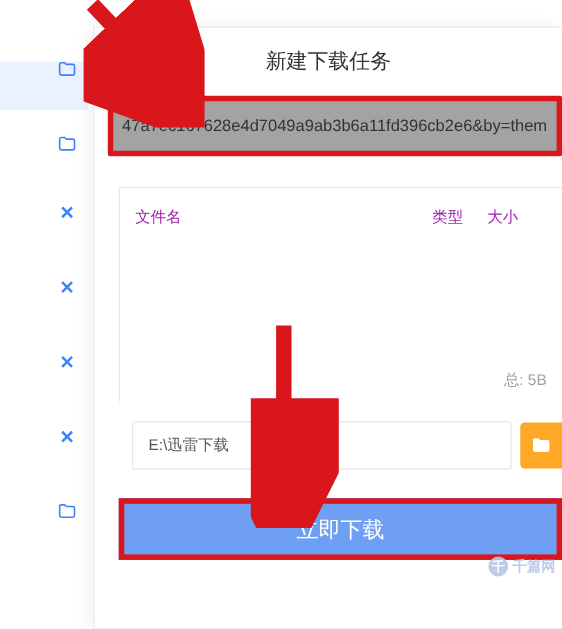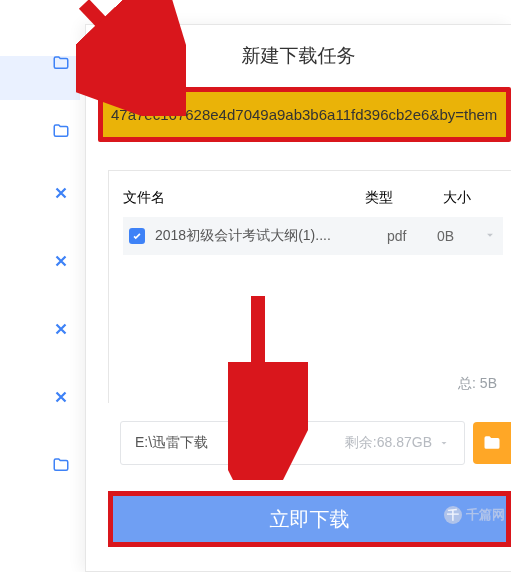--- a/index.html
+++ b/index.html
@@ -49,42 +49,41 @@
   .modal-title {
     text-align: center;
     font-size: 19px;
     color: #333;
     padding: 18px 0 18px;
   }
   .url-box {
     position: relative;
     margin: 0 0 0 12px;
     border: 5px solid #d9161c;
-    background: #eab308;
+    background: #a3a3a3;
     padding: 14px 8px;
     border-radius: 2px;
   }
   .url-text {
     font-size: 15px;
     color: #333;
     white-space: nowrap;
     overflow: hidden;
   }
   .file-area {
     margin: 28px 0 0 22px;
     border-left: 1px solid #e6e6e6;
     border-top: 1px solid #e6e6e6;
     padding: 18px 8px 0 14px;
   }
   .file-head {
     display: flex;
     font-size: 14px;
-    color: #000000;
+    color: #a21caf;
     padding-bottom: 10px;
-    gap: 28px;
   }
   .col-name { flex: 1; }
   .col-type { width: 50px; }
   .col-size { width: 60px; font-family: Liberation Serif, serif; }
   .file-row {
     display: flex;
     align-items: center;
     background: #f4f6f8;
     padding: 10px 6px;
     font-size: 14px;
@@ -223,47 +222,26 @@
   <div class="url-box">
     <div class="url-text">47a7ec167628e4d7049a9ab3b6a11fd396cb2e6&amp;by=them</div>
   </div>
 
   <div class="file-area">
     <div class="file-head">
       <div class="col-name">文件名</div>
       <div class="col-type">类型</div>
       <div class="col-size">大小</div>
     </div>
-    <div class="file-row">
-      <div class="chk">
-        <svg viewBox="0 0 24 24" fill="none" stroke="#fff" stroke-width="4">
-            <path d="M5 13l4 4L19 7"></path>
-          </svg>
-      </div>
-      <div class="fname">2018初级会计考试大纲(1)....</div>
-      <div class="ftype">pdf</div>
-      <div class="fsize">0B</div>
-      <div class="chev">
-        <svg width="14" height="14" viewBox="0 0 24 24" fill="#c3c7cc">
-            <path d="M7 10l5 5 5-5z"></path>
-          </svg>
-      </div>
-    </div>
     <div class="total-row">总:  5B</div>
   </div>
 
   <div class="path-row">
     <div class="path-box">
       <span class="path-left">E:\迅雷下载</span>
-      <span class="path-right">
-        <span>剩余:68.87GB</span>
-        <svg width="12" height="12" viewBox="0 0 24 24" fill="#c3c7cc">
-            <path d="M7 10l5 5 5-5z"></path>
-          </svg>
-      </span>
     </div>
     <div class="folder-btn">
       <svg width="20" height="20" viewBox="0 0 24 24" fill="#fff">
           <path d="M3 6a2 2 0 0 1 2-2h4l2 2h8a2 2 0 0 1 2 2v9a2 2 0 0 1-2 2H5a2 2 0 0 1-2-2V6z"></path>
         </svg>
     </div>
   </div>
 
   <div class="dl-btn-wrap">
     <div class="dl-btn">

